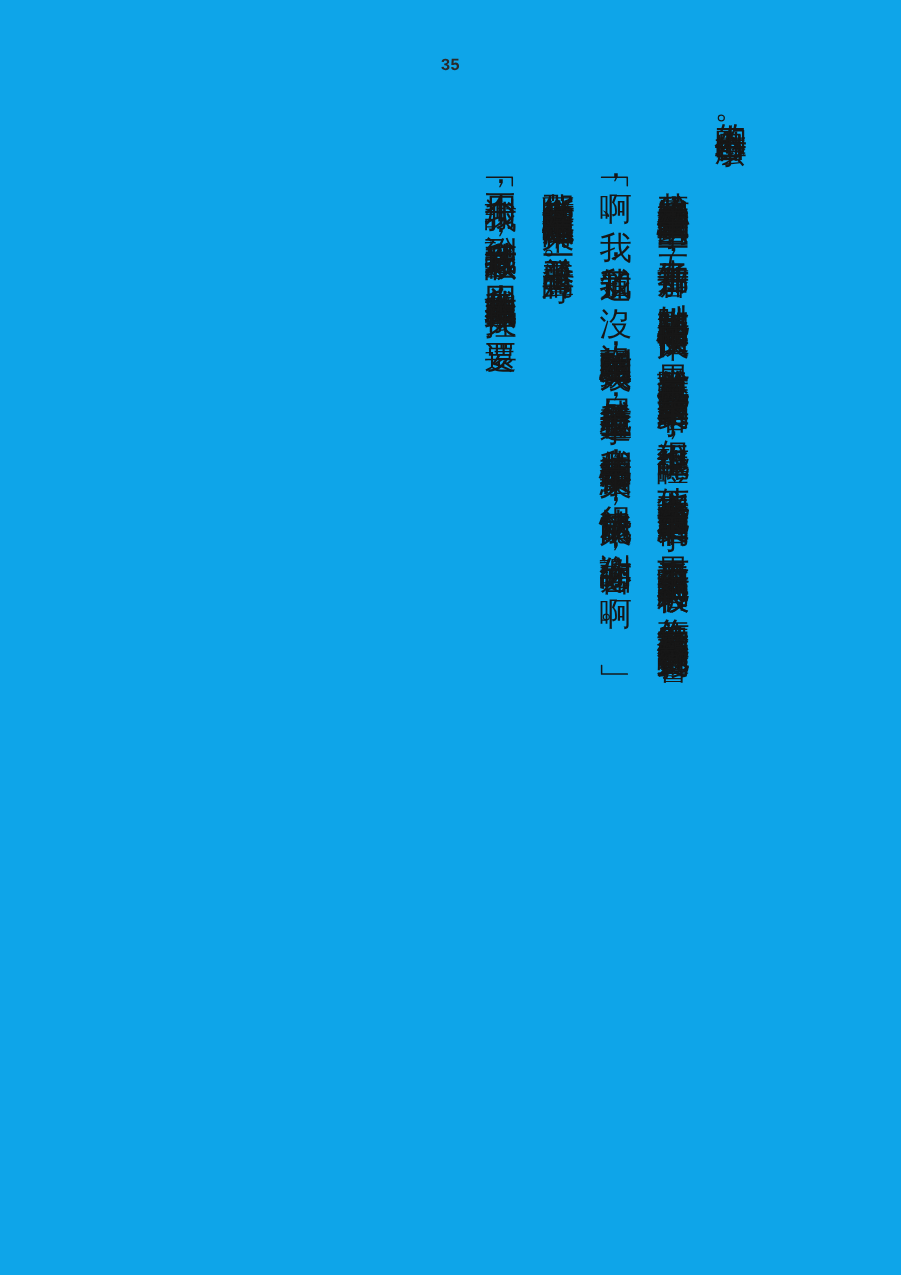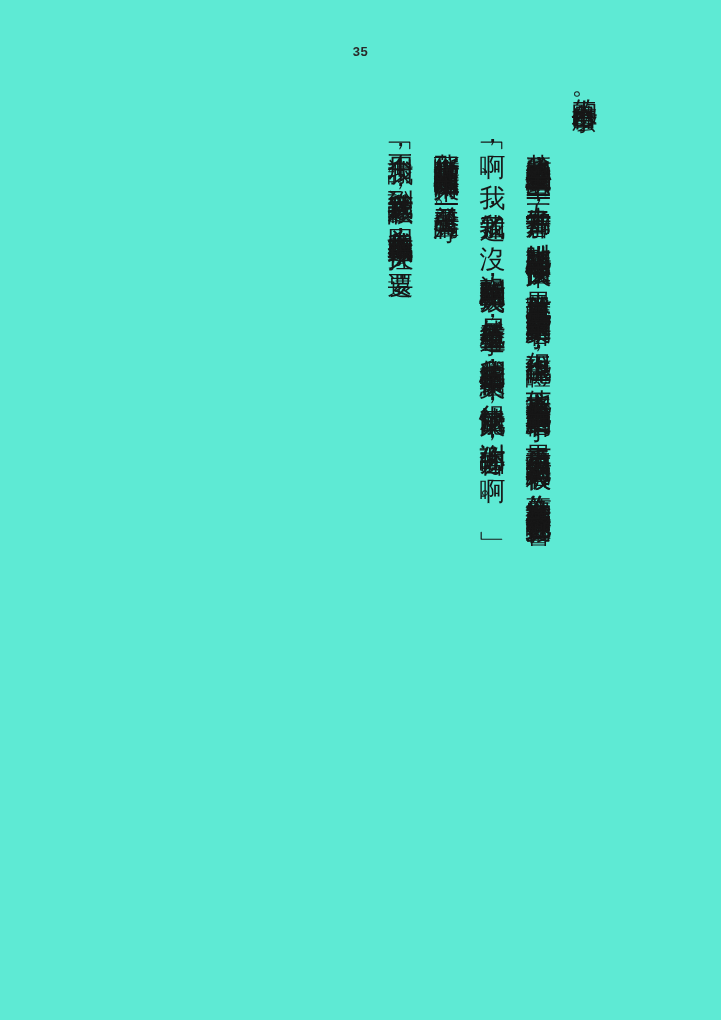--- a/index.html
+++ b/index.html
@@ -10,21 +10,21 @@
     width: 721px;
     height: 1020px;
     background: #fdfdfd;
     position: relative;
     overflow: hidden;
     font-family: "Liberation Serif", "DejaVu Serif", serif;
   }
   .page {
     position: absolute;
     inset: 0;
-    background: #5eead4;
+    background: #0ea5e9;
   }
   .page-number {
     position: absolute;
     top: 44px;
     left: 0;
     width: 721px;
     text-align: center;
     font-family: "Liberation Sans", "DejaVu Sans", sans-serif;
     font-size: 13px;
     font-weight: 600;

